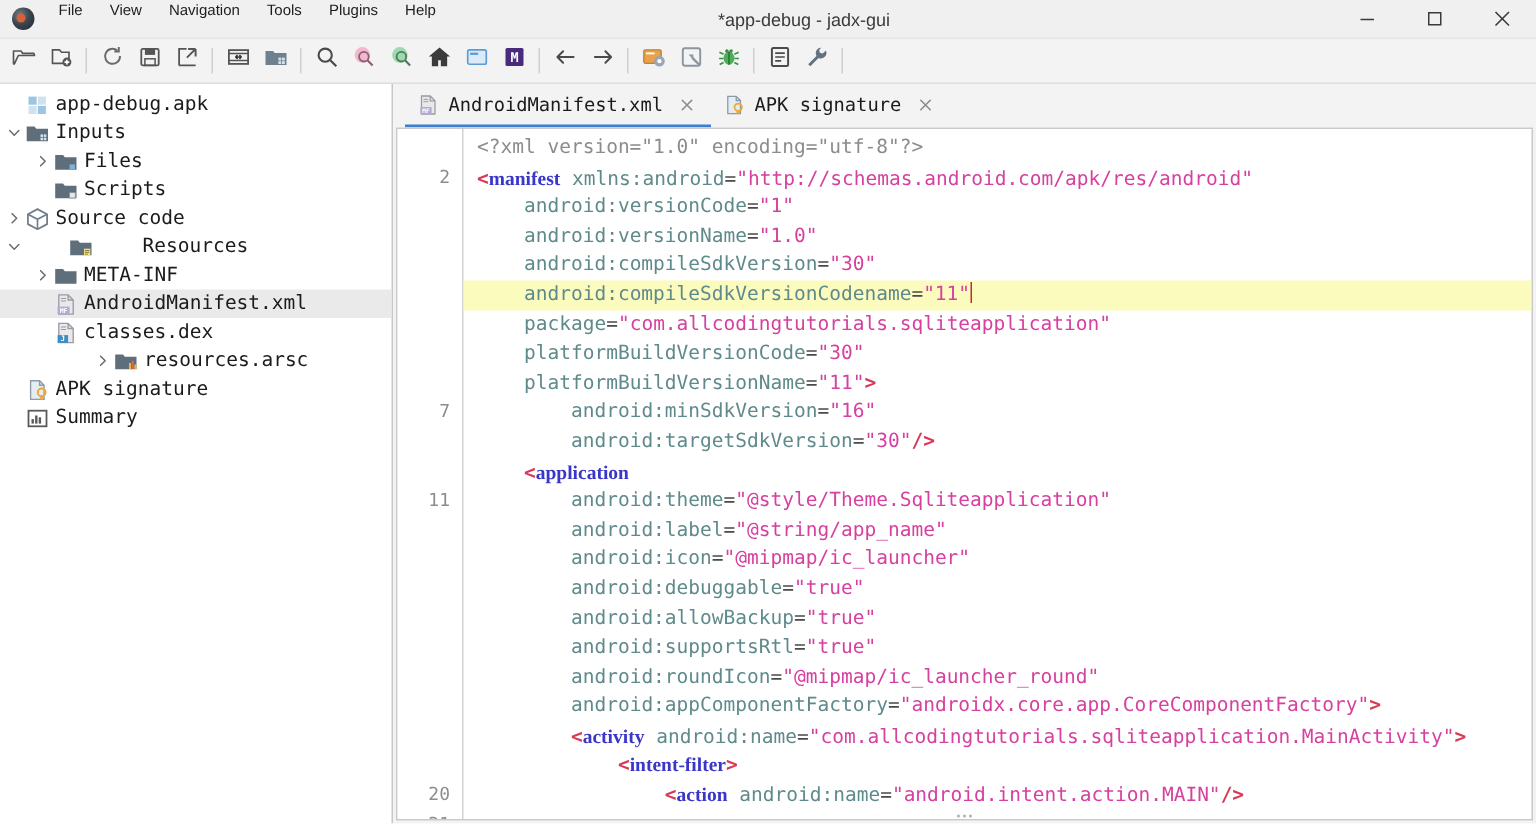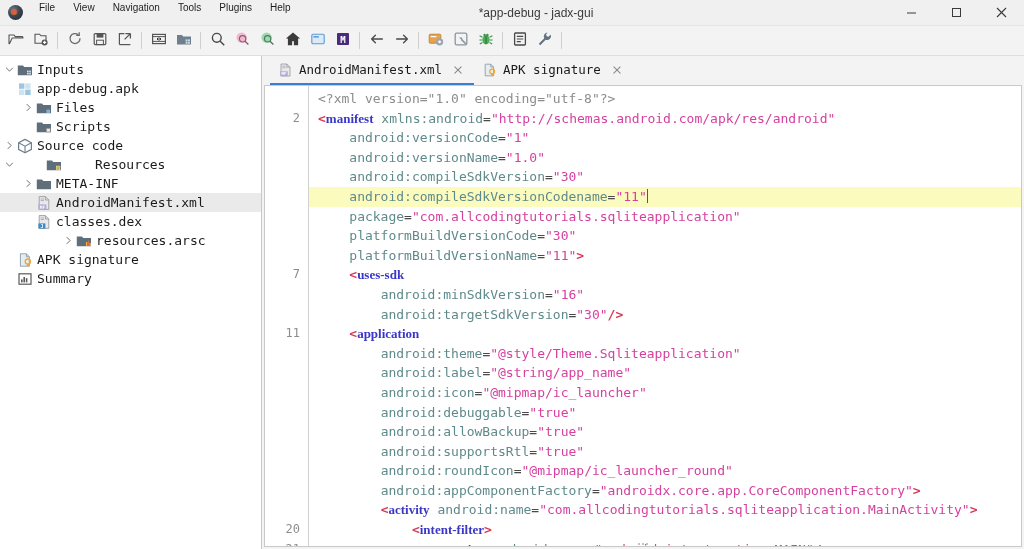--- a/index.html
+++ b/index.html
@@ -364,47 +364,47 @@
             <path d="M10.6 1.6a3.8 3.8 0 0 0-3.3 5.7L1.8 12.8l1.4 1.4 5.5-5.5a3.8 3.8 0 0 0 4.9-5.1l-2.1 2.1-1.9-.5-.5-1.9z" fill="#63727f"></path>
           </svg></span>
       </div>
       <div class="tb-sep"></div>
     </div>
 
   <div class="body">
 
     <div class="sidebar" id="sidebar">
         <div class="tree-row" style="padding-left: 2px;">
+          <span class="twisty"></span>
+          <span class="tico">
+            <svg width="16" height="16" viewBox="0 0 16 16">
+              <rect x="2" y="2.4" width="5.4" height="5.4" fill="#9cc6e0"></rect>
+              <rect x="8.2" y="2.4" width="5.4" height="5.4" fill="#cfe3ef"></rect>
+              <rect x="2" y="8.6" width="5.4" height="5.4" fill="#cfe3ef"></rect>
+              <rect x="8.2" y="8.6" width="5.4" height="5.4" fill="#9cc6e0"></rect>
+            </svg>
+          </span>
+          <span class="tlabel">app-debug.apk</span>
+        </div>
+        <div class="tree-row" style="padding-left: 2px;">
           <span class="twisty">
             <svg width="9" height="9" viewBox="0 0 10 10">
               <path d="M1.6 3.4 5 6.8 8.4 3.4" fill="none" stroke="currentColor" stroke-width="1.1" stroke-linecap="round" stroke-linejoin="round"></path>
             </svg>
           </span>
           <span class="tico">
             <svg width="16" height="16" viewBox="0 0 16 16">
               <path d="M0.8 3.4h5.2l1.2 1.5H15v8.3H0.8z" fill="#5f6e7b"></path>
               <rect x="10" y="8.6" width="1.7" height="1.7" fill="#cfe3ef"></rect>
               <rect x="12.2" y="8.6" width="1.7" height="1.7" fill="#cfe3ef"></rect>
               <rect x="10" y="10.8" width="1.7" height="1.7" fill="#cfe3ef"></rect>
               <rect x="12.2" y="10.8" width="1.7" height="1.7" fill="#cfe3ef"></rect>
             </svg>
           </span>
           <span class="tlabel">Inputs</span>
-        </div>
-        <div class="tree-row" style="padding-left: 2px;">
-          <span class="twisty"></span>
-          <span class="tico">
-            <svg width="16" height="16" viewBox="0 0 16 16">
-              <rect x="2" y="2.4" width="5.4" height="5.4" fill="#9cc6e0"></rect>
-              <rect x="8.2" y="2.4" width="5.4" height="5.4" fill="#cfe3ef"></rect>
-              <rect x="2" y="8.6" width="5.4" height="5.4" fill="#cfe3ef"></rect>
-              <rect x="8.2" y="8.6" width="5.4" height="5.4" fill="#9cc6e0"></rect>
-            </svg>
-          </span>
-          <span class="tlabel">app-debug.apk</span>
         </div>
         <div class="tree-row" style="padding-left: 21px;">
           <span class="twisty">
             <svg width="9" height="9" viewBox="0 0 10 10">
               <path d="M3.4 1.6 6.8 5 3.4 8.4" fill="none" stroke="currentColor" stroke-width="1.1" stroke-linecap="round" stroke-linejoin="round"></path>
             </svg>
           </span>
           <span class="tico">
             <svg width="16" height="16" viewBox="0 0 16 16">
               <path d="M0.8 3.4h5.2l1.2 1.5H15v8.3H0.8z" fill="#5f6e7b"></path>
@@ -599,21 +599,20 @@
         <div class="code" id="code">
             <div class="cl"><span class="pi">&lt;?xml version="1.0" encoding="utf-8"?&gt;</span></div>
             <div class="cl"><span class="ang">&lt;</span><span class="tag">manifest</span> <span class="attr">xmlns:android</span><span class="eq">=</span><span class="val">"http://schemas.android.com/apk/res/android"</span></div>
             <div class="cl">    <span class="attr">android:versionCode</span><span class="eq">=</span><span class="val">"1"</span></div>
             <div class="cl">    <span class="attr">android:versionName</span><span class="eq">=</span><span class="val">"1.0"</span></div>
             <div class="cl">    <span class="attr">android:compileSdkVersion</span><span class="eq">=</span><span class="val">"30"</span></div>
             <div class="cl hl">    <span class="attr">android:compileSdkVersionCodename</span><span class="eq">=</span><span class="val">"11"</span><span class="cur"></span></div>
             <div class="cl">    <span class="attr">package</span><span class="eq">=</span><span class="val">"com.allcodingtutorials.sqliteapplication"</span></div>
             <div class="cl">    <span class="attr">platformBuildVersionCode</span><span class="eq">=</span><span class="val">"30"</span></div>
             <div class="cl">    <span class="attr">platformBuildVersionName</span><span class="eq">=</span><span class="val">"11"</span><span class="ang">&gt;</span></div>
-            <div class="cl">    <span class="ang">&lt;</span><span class="tag">uses-sdk</span></div>
             <div class="cl">        <span class="attr">android:minSdkVersion</span><span class="eq">=</span><span class="val">"16"</span></div>
             <div class="cl">        <span class="attr">android:targetSdkVersion</span><span class="eq">=</span><span class="val">"30"</span><span class="ang">/&gt;</span></div>
             <div class="cl">    <span class="ang">&lt;</span><span class="tag">application</span></div>
             <div class="cl">        <span class="attr">android:theme</span><span class="eq">=</span><span class="val">"@style/Theme.Sqliteapplication"</span></div>
             <div class="cl">        <span class="attr">android:label</span><span class="eq">=</span><span class="val">"@string/app_name"</span></div>
             <div class="cl">        <span class="attr">android:icon</span><span class="eq">=</span><span class="val">"@mipmap/ic_launcher"</span></div>
             <div class="cl">        <span class="attr">android:debuggable</span><span class="eq">=</span><span class="val">"true"</span></div>
             <div class="cl">        <span class="attr">android:allowBackup</span><span class="eq">=</span><span class="val">"true"</span></div>
             <div class="cl">        <span class="attr">android:supportsRtl</span><span class="eq">=</span><span class="val">"true"</span></div>
             <div class="cl">        <span class="attr">android:roundIcon</span><span class="eq">=</span><span class="val">"@mipmap/ic_launcher_round"</span></div>

